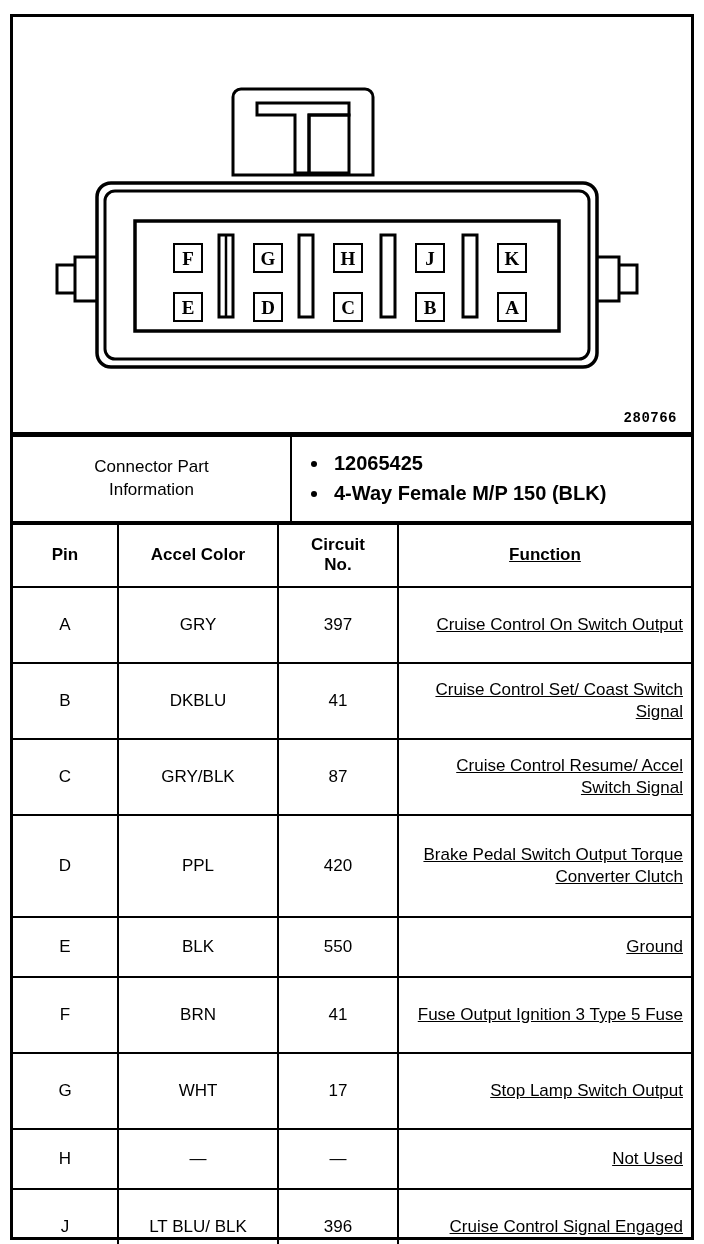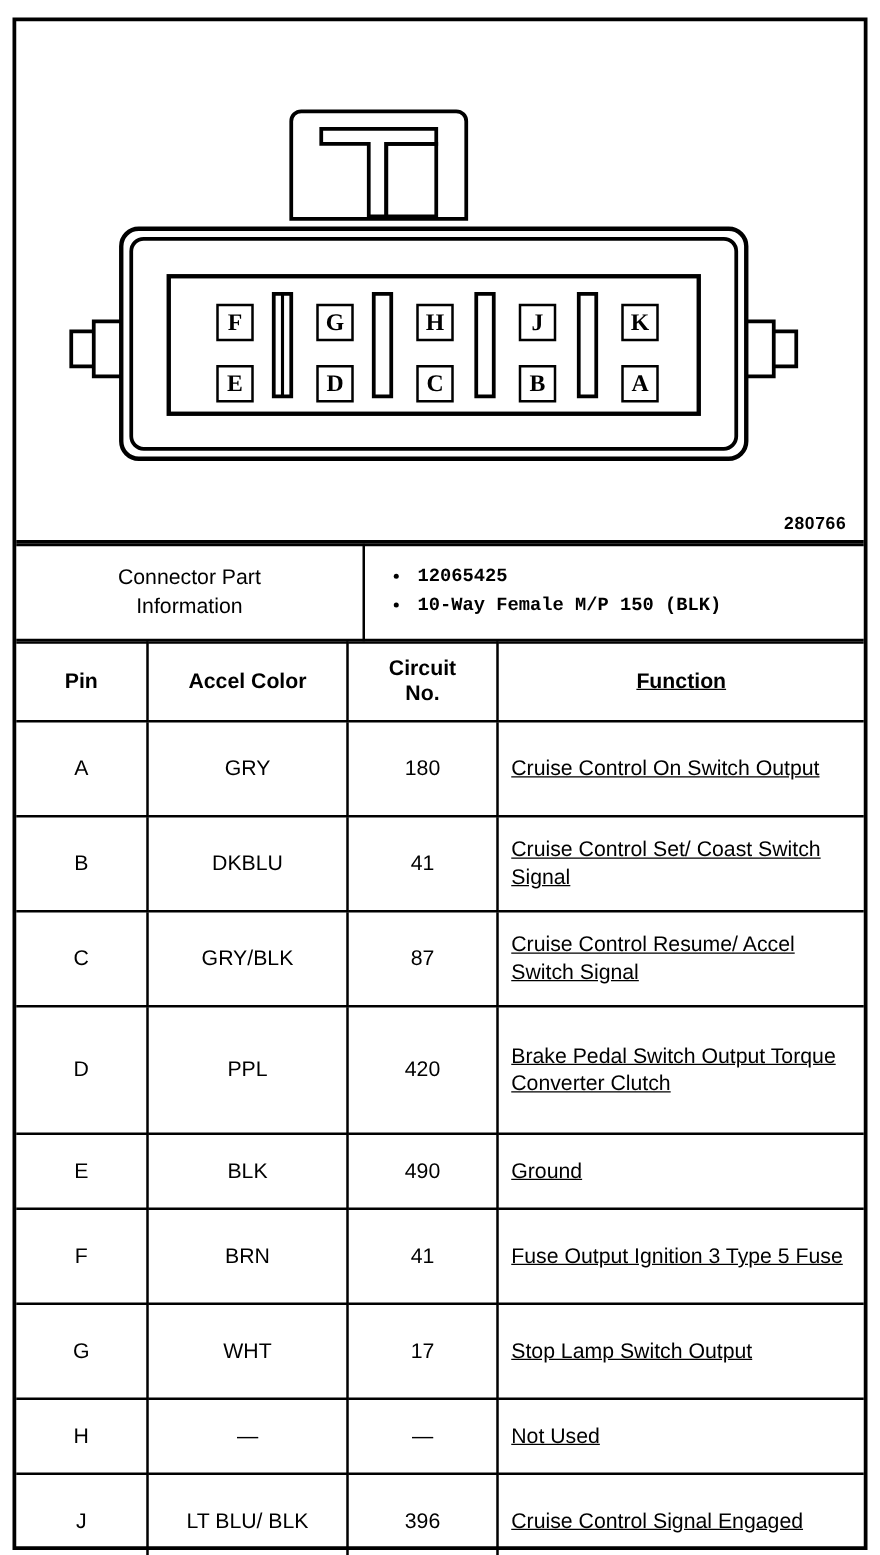--- a/index.html
+++ b/index.html
@@ -53,21 +53,21 @@
     background: #fff;
     line-height: 1;
   }
   .fig-num {
     position: absolute;
     right: 14px;
     bottom: 6px;
     font-size: 14px;
     font-weight: bold;
     letter-spacing: 0.5px;
-    font-family: Liberation Sans, sans-serif;
+    font-family: Liberation Mono, monospace;
     margin-left: 20px;
   }
 
   
   table {
     border-collapse: collapse;
     width: 100%;
     table-layout: fixed;
   }
   .info-table td {
@@ -87,26 +87,25 @@
   .info-table td.value-cell {
     border-right: none;
     padding: 10px 12px 12px 20px;
   }
   .info-table ul {
     margin: 0;
     padding: 0 0 0 18px;
     list-style: disc;
   }
   .info-table li {
-    font-size: 15px;
+    font-size: 20px;
     font-weight: bold;
     line-height: 1.4;
     margin: 2px 0;
     padding-left: 4px;
-    font-family: Liberation Mono, monospace;
   }
 
   .pin-table {
     border-top: none;
   }
   .pin-table th, .pin-table td {
     border: 2px solid #000;
     font-size: 17px;
     padding: 6px 8px;
   }
@@ -129,21 +128,21 @@
   .col-func { width: auto; }
 
   .pin-table td.c-pin,
   .pin-table td.c-wire,
   .pin-table td.c-circuit {
     text-align: center;
     vertical-align: middle;
     line-height: 1.3;
   }
   .pin-table td.c-func {
-    text-align: left;
+    text-align: right;
     vertical-align: middle;
     line-height: 1.28;
     padding-left: 10px;
   }
   .row-1line td { height: 46px; }
   .row-2line td { height: 62px; }
   .row-3line td { height: 88px; }
 </style>
 </head>
 <body>
@@ -200,21 +199,21 @@
   <table class="info-table">
     <tbody>
         <tr>
       <td class="label-cell">
         <span>Connector Part</span><br>
         <span>Information</span>
       </td>
       <td class="value-cell">
         <ul>
           <li>12065425</li>
-          <li>10-Way Female M/P 150 (BLK)</li>
+          <li>4-Way Female M/P 150 (BLK)</li>
         </ul>
       </td>
     </tr>
   </tbody>
     </table>
 
   <table class="pin-table">
     <colgroup>
       <col class="col-pin">
         <col class="col-wire">
@@ -229,21 +228,21 @@
           <span>Circuit</span><br>
           <span>No.</span>
         </th>
         <th>Function</th>
       </tr>
     </thead>
     <tbody>
       <tr class="row-2line">
         <td class="c-pin">A</td>
         <td class="c-wire">GRY</td>
-        <td class="c-circuit">180</td>
+        <td class="c-circuit">397</td>
         <td class="c-func">Cruise Control On Switch Output</td>
       </tr>
       <tr class="row-2line">
         <td class="c-pin">B</td>
         <td class="c-wire">DKBLU</td>
         <td class="c-circuit">41</td>
         <td class="c-func">Cruise Control Set/ Coast Switch Signal</td>
       </tr>
       <tr class="row-2line">
         <td class="c-pin">C</td>
@@ -253,21 +252,21 @@
       </tr>
       <tr class="row-3line">
         <td class="c-pin">D</td>
         <td class="c-wire">PPL</td>
         <td class="c-circuit">420</td>
         <td class="c-func">Brake Pedal Switch Output Torque Converter Clutch</td>
       </tr>
       <tr class="row-1line">
         <td class="c-pin">E</td>
         <td class="c-wire">BLK</td>
-        <td class="c-circuit">490</td>
+        <td class="c-circuit">550</td>
         <td class="c-func">Ground</td>
       </tr>
       <tr class="row-2line">
         <td class="c-pin">F</td>
         <td class="c-wire">BRN</td>
         <td class="c-circuit">41</td>
         <td class="c-func">Fuse Output Ignition 3 Type 5 Fuse</td>
       </tr>
       <tr class="row-2line">
         <td class="c-pin">G</td>

